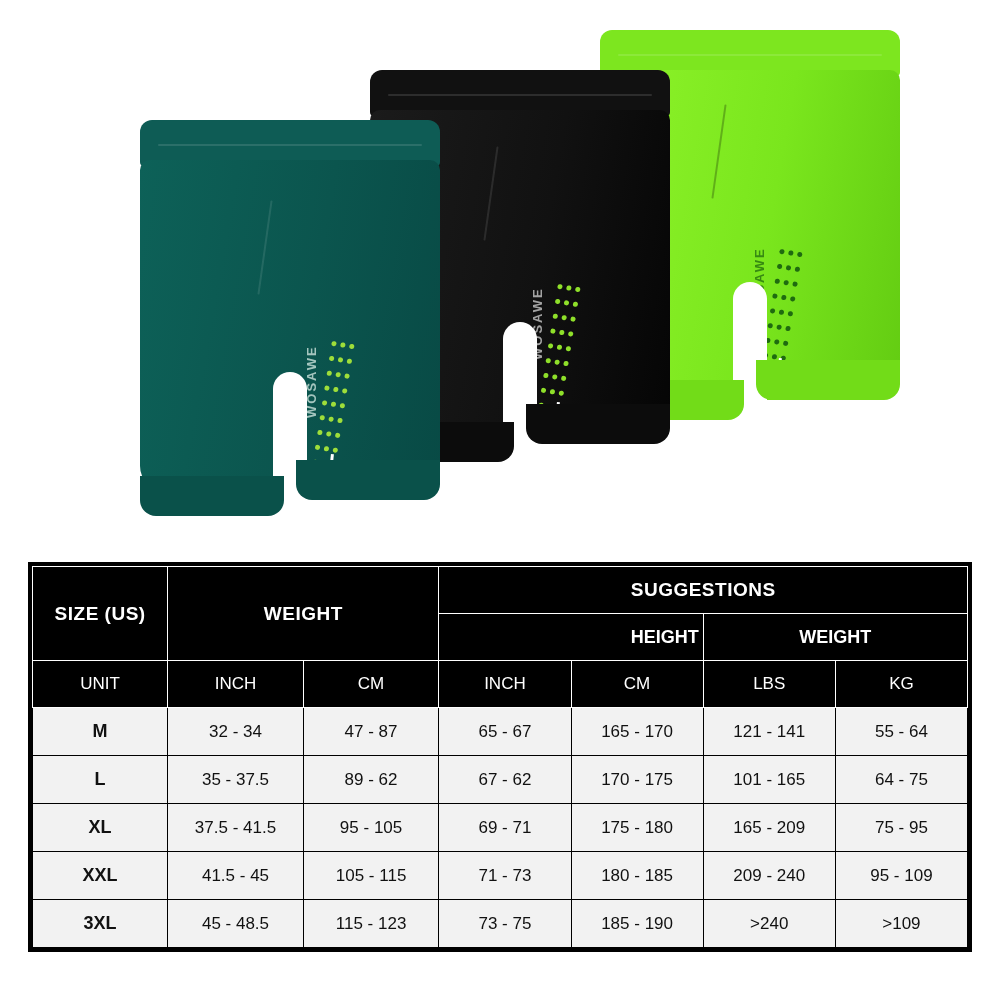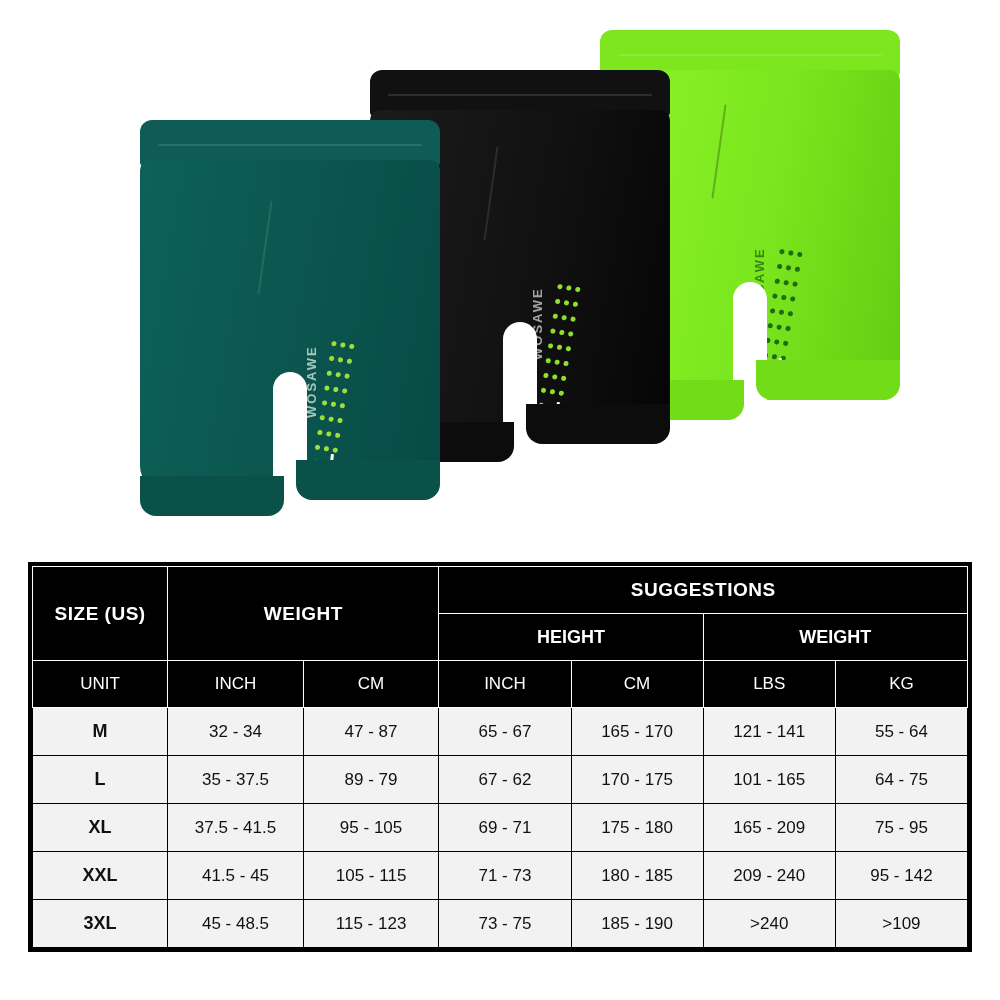--- a/index.html
+++ b/index.html
@@ -336,21 +336,21 @@
 
   <div class="table-wrap">
     <table class="size">
       <thead>
         <tr>
           <th class="hdr-main" rowspan="2" style="width:13.5%;">SIZE (US)</th>
           <th class="hdr-main" colspan="2" rowspan="2" style="width:29%;">WEIGHT</th>
           <th class="hdr-main" colspan="4">SUGGESTIONS</th>
         </tr>
         <tr>
-          <th class="hdr-sub" colspan="2" style="width:29%;">HEIGHT</th>
+          <th class="hdr-sub" colspan="2" style="width:29%;text-align:right;">HEIGHT</th>
           <th class="hdr-sub" colspan="2" style="width:28.5%;">WEIGHT</th>
         </tr>
         <tr class="unit-row">
           <td>UNIT</td>
           <td>INCH</td>
           <td>CM</td>
           <td>INCH</td>
           <td>CM</td>
           <td>LBS</td>
           <td>KG</td>
@@ -362,21 +362,21 @@
           <td>32 - 34</td>
           <td>47 - 87</td>
           <td>65 - 67</td>
           <td>165 - 170</td>
           <td>121 - 141</td>
           <td>55 - 64</td>
         </tr>
         <tr>
           <td class="sizecol">L</td>
           <td>35 - 37.5</td>
-          <td>89 - 79</td>
+          <td>89 - 62</td>
           <td>67 - 62</td>
           <td>170 - 175</td>
           <td>101 - 165</td>
           <td>64 - 75</td>
         </tr>
         <tr>
           <td class="sizecol">XL</td>
           <td>37.5 - 41.5</td>
           <td>95 - 105</td>
           <td>69 - 71</td>
@@ -384,21 +384,21 @@
           <td>165 - 209</td>
           <td>75 - 95</td>
         </tr>
         <tr>
           <td class="sizecol">XXL</td>
           <td>41.5 - 45</td>
           <td>105 - 115</td>
           <td>71 - 73</td>
           <td>180 - 185</td>
           <td>209 - 240</td>
-          <td>95 - 142</td>
+          <td>95 - 109</td>
         </tr>
         <tr>
           <td class="sizecol">3XL</td>
           <td>45 - 48.5</td>
           <td>115 - 123</td>
           <td>73 - 75</td>
           <td>185 - 190</td>
           <td>&gt;240</td>
           <td>&gt;109</td>
         </tr>

